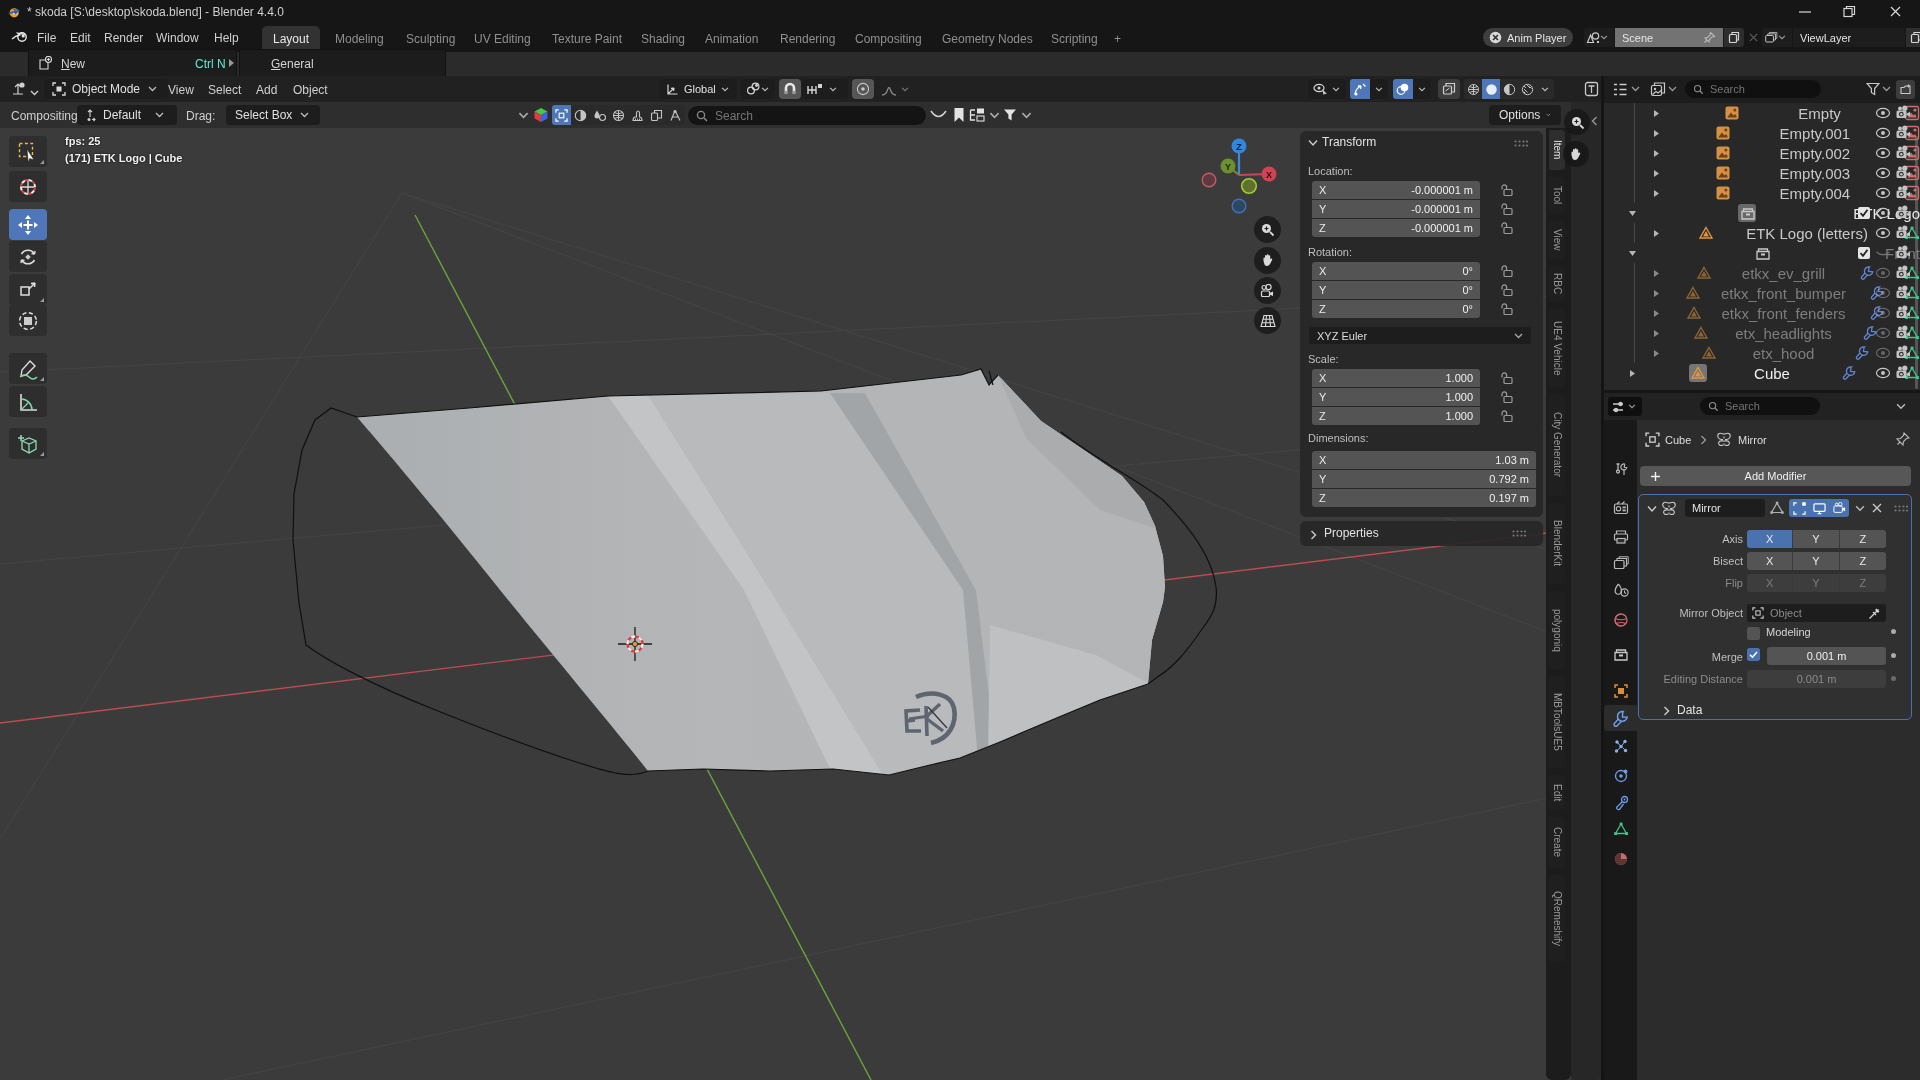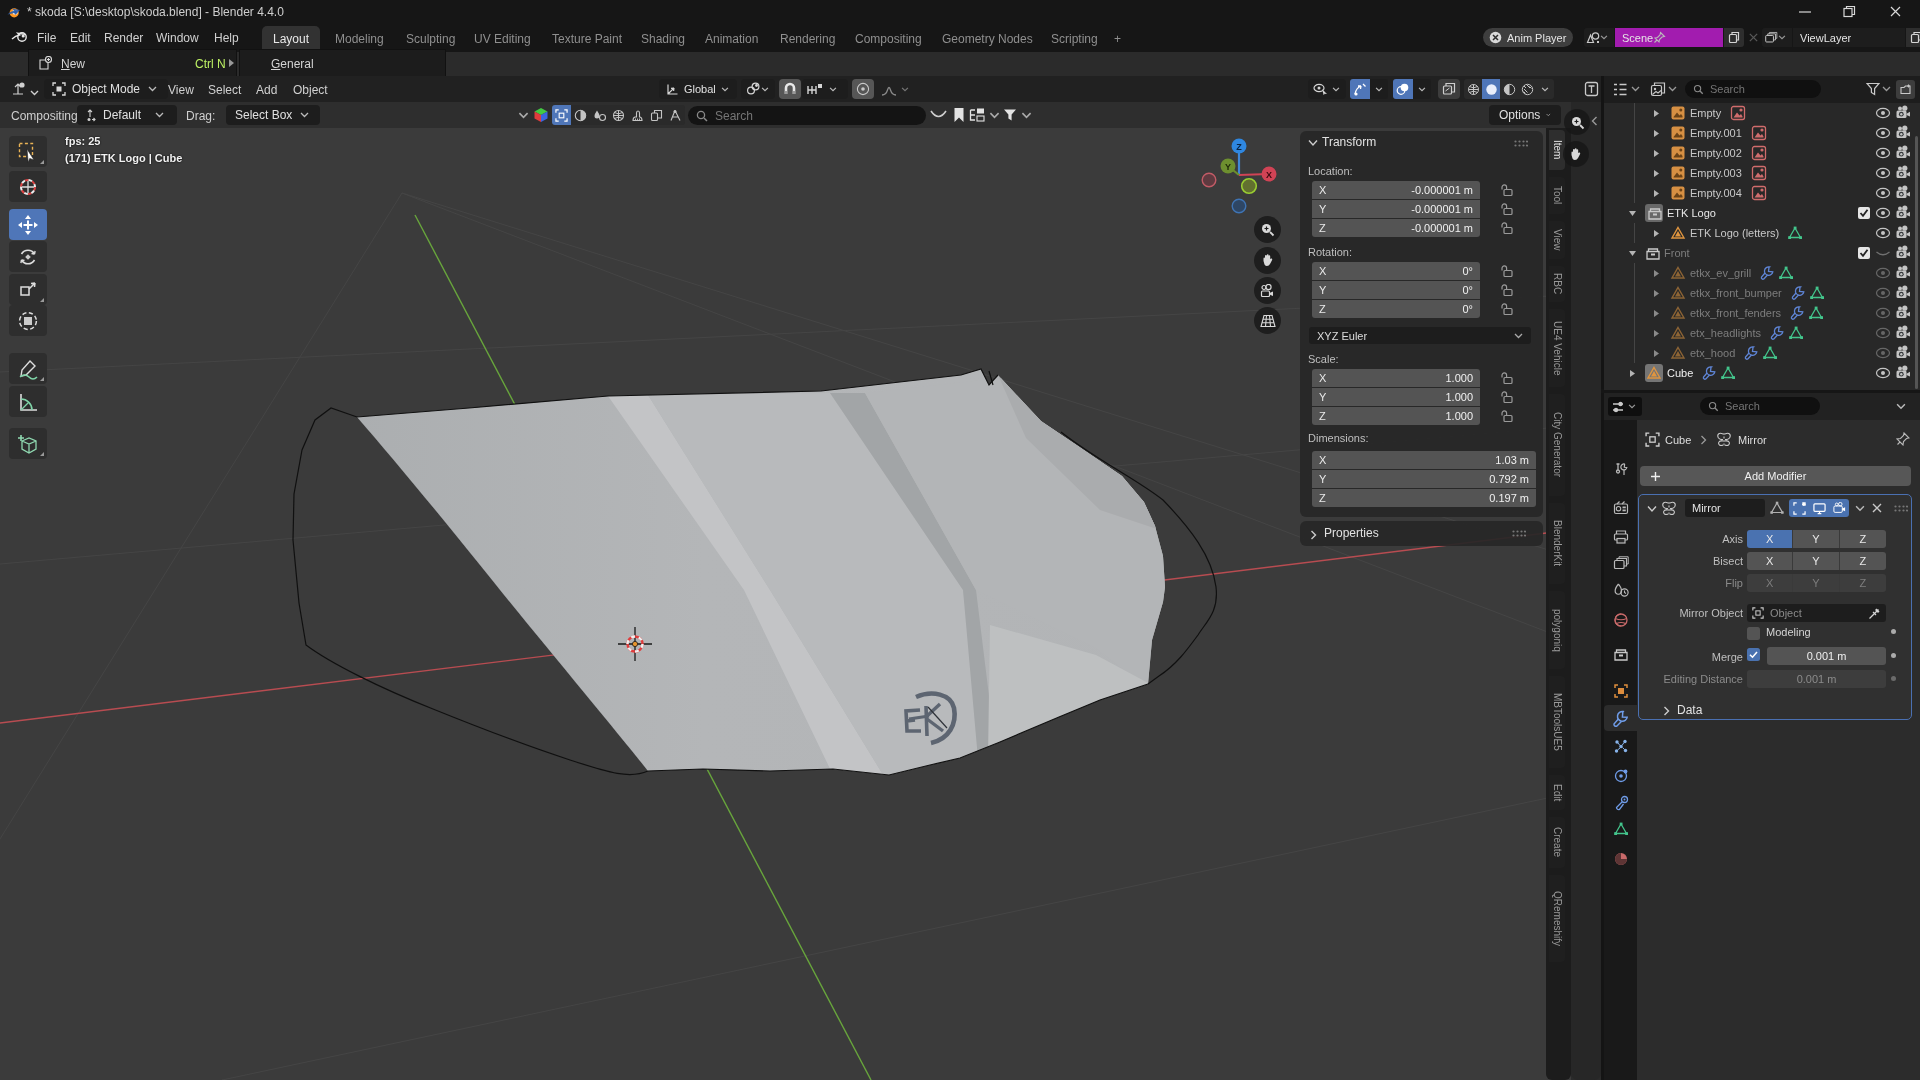--- a/index.html
+++ b/index.html
@@ -1,21 +1,21 @@
 <!DOCTYPE html>
 <html><head>
 <meta charset="utf-8">
 <style>
 * { margin:0; padding:0; box-sizing:border-box; }
 html,body { width:1920px; height:1080px; overflow:hidden; background:#2b2b2b;
   font-family:"Liberation Sans", sans-serif; -webkit-font-smoothing:antialiased; }
 #root { position:absolute; left:0; top:0; width:1692px; height:1080px; }
 .abs { position:absolute; }
 .txt { color:#d4d4d4; font-size:12px; white-space:nowrap; }
-.dim { color:#bef264; }
+.dim { color:#5eead4; }
 .row { display:flex; align-items:center; }
 
 
 #titlebar { left:0; top:0; width:1920px; height:24px; background:#161616; }
 #title-text { left:27px; top:5px; font-size:12px; color:#cfcfcf; }
 .winbtn { top:4px; width:16px; height:16px; }
 
 
 #topbar { left:0; top:24px; width:1920px; height:28px; background:#161616; }
 .menu-item { position:absolute; top:7px; font-size:12px; color:#d0d0d0; }
@@ -64,22 +64,22 @@
 .ntab.active { background:#2e2e2e; color:#e4e4e4; }
 
 
 #strip { left:1571px; top:76px; width:30px; height:1004px; background:#272727; border-radius:0 0 7px 7px; }
 #striphead { left:1571px; top:76px; width:30px; height:26px; background:#212121; }
 
 
 #rdivider { left:1601px; top:76px; width:3px; height:1004px; background:#141414; }
 #outliner { left:1604px; top:76px; width:316px; height:314px; background:#282828; }
 #outl-head { position:absolute; left:0; top:0; width:316px; height:27px; background:#1d1d1d; }
-.orow { position:absolute; left:0; width:316px; height:20px; font-size:11px; color:#c8c8c8;
-  display:flex; align-items:center; }
+.orow { position:absolute; left:0; width:316px; height:20px; font-size:15px; color:#c8c8c8;
+  display:flex; align-items:center;justify-content:space-between; }
 .orow .nm { margin-left:4px; }
 .gray { color:#7d7d7d; }
 
 #props { left:1604px; top:393px; width:316px; height:687px; background:#2c2c2c; }
 #props-head { position:absolute; left:0; top:0; width:316px; height:27px; background:#222222; }
 #ptabs { position:absolute; left:0; top:27px; width:33px; height:660px; background:#191919; }
 .ptab { position:absolute; left:0; width:33px; height:26px; display:flex; align-items:center; justify-content:center; }
 .ptab.active { background:#2c2c2c; border-radius:4px 0 0 4px; }
 
 
@@ -154,21 +154,21 @@
     <div class="row" style="width:30px;height:19px;background:#1d1d1d;border-radius:3px 0 0 3px;padding:0 2px">
       <svg width="14" height="13" viewBox="0 0 14 13">
             <circle cx="9.5" cy="5" r="3.2" fill="none" stroke="#c9c9c9" stroke-width="1.2"></circle>
             <path d="M4.5 4 L7.5 11.5 L1.5 11.5 Z" fill="none" stroke="#c9c9c9" stroke-width="1.2"></path>
             <path d="M11 10 l2 2 M13 10 l-2 2" stroke="#c9c9c9" stroke-width="1"></path>
           </svg>
       <svg width="8" height="5" viewBox="0 0 9 6">
             <path d="M1 1 L4.5 4.5 L8 1" stroke="#999" stroke-width="1.4" fill="none"></path>
           </svg>
     </div>
-    <div class="row" style="width:108px;height:19px;background:#a21caf;margin-left:1px;padding:0 7px;justify-content:flex-start">
+    <div class="row" style="width:108px;height:19px;background:#737373;margin-left:1px;padding:0 7px;justify-content:space-between">
       <span style="font-size:11px;color:#e5e5e5">Scene</span>
       <svg width="13" height="13" viewBox="0 0 13 13">
             <path d="M7.5 1.5 L11.5 5.5 L9 6 L6.5 8.5 L6 11 L2 7 L4.5 6.5 L7 4 Z M4 9 L1.5 11.5" fill="none" stroke="#b9b9b9" stroke-width="1.1"></path>
           </svg>
     </div>
     <div class="row" style="width:20px;height:19px;background:#2e2e2e;margin-left:1px;border-radius:0 3px 3px 0;justify-content:center">
       <svg width="12" height="13" viewBox="0 0 12 13">
             <rect x="1.5" y="3.5" width="7" height="8" rx="1" fill="none" stroke="#d5d5d5" stroke-width="1.2"></rect>
             <path d="M4 3.5 L4 1.5 L10.5 1.5 L10.5 9 L8.5 9" fill="none" stroke="#d5d5d5" stroke-width="1.2"></path>
           </svg>

